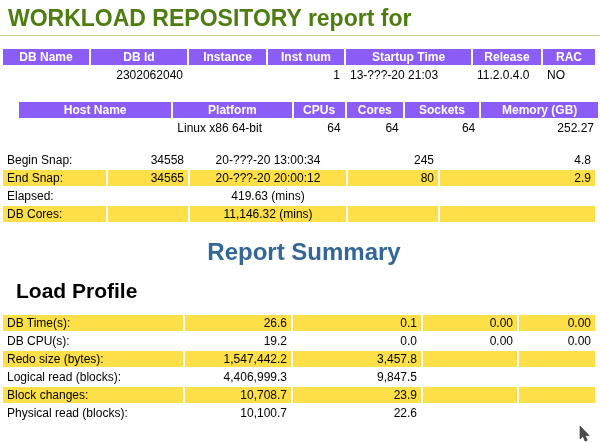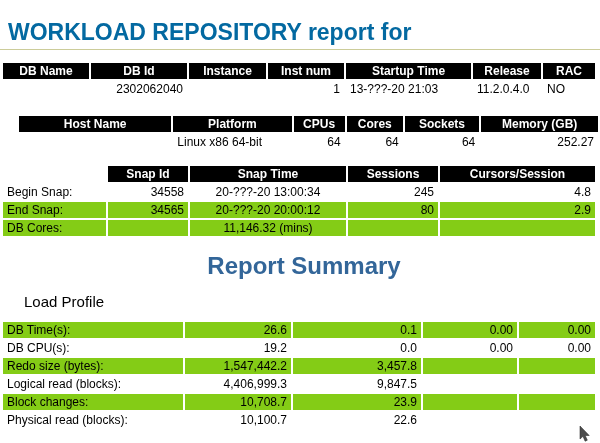--- a/index.html
+++ b/index.html
@@ -2,49 +2,49 @@
 <html><head>
 <meta charset="utf-8">
 <style>
   * { margin:0; padding:0; box-sizing:border-box; }
   html, body {
     width:600px; height:443px; overflow:hidden; background:#ffffff;
     font-family:"Liberation Sans", sans-serif; color:#000;
     position:relative;
   }
   h1.awr-title {
-    font-size:23px; font-weight:bold; color:#0369a1;
-    margin-top:19px; padding-left:8px; padding-bottom:3px;
+    font-size:23px; font-weight:bold; color:#4d7c0f;
+    margin-top:5px; padding-left:8px; padding-bottom:3px;
     border-bottom:1px solid #cccc99; line-height:1.18;
   }
   table.awr {
     border-collapse:separate; border-spacing:2px; table-layout:fixed;
     margin-left:1px; font-size:12px;
   }
   table.awr th {
-    background:#000000; color:#ffffff; font-weight:bold; text-align:center;
+    background:#8b5cf6; color:#ffffff; font-weight:bold; text-align:center;
     font-size:12px; height:16px; line-height:14px; padding:1px 4px;
     white-space:nowrap; overflow:hidden;
   }
   table.awr th.blank { background:transparent; }
   table.awr td {
     height:16px; line-height:14px; padding:1px 4px;
     white-space:nowrap; overflow:hidden;
   }
-  tr.c td { background:#84cc16; }
+  tr.c td { background:#fde047; }
   .r   { text-align:right; }
   .ctr { text-align:center; }
   .l   { text-align:left; }
   h2.section {
     font-size:24px; font-weight:bold; color:#336699;
     margin:14px 0 0 8px; line-height:1.15;text-align:center;
   }
   h3.subsection {
-    font-size:15px; font-weight:normal; color:#000;
-    margin:13px 0 0 24px; line-height:1.15;
+    font-size:21px; font-weight:bold; color:#000;
+    margin:13px 0 0 16px; line-height:1.15;
   }
   .t1 { margin-top:11px; }
   .t2 { margin-top:15px;padding-left:16px; }
   .t3 { margin-top:12px; }
   .t4 { margin-top:10px; }
   .mouse-cursor { position:absolute; left:579px; top:426px; width:12px; height:16px; }
 </style>
 </head>
 <body>
 
@@ -113,41 +113,41 @@
 
 <table class="awr t3">
   <colgroup>
     <col style="width:103px">
       <col style="width:80px">
       <col style="width:156px">
     <col style="width:90px">
       <col style="width:155px">
   </colgroup>
   <tbody>
-      <tr>
-    <th class="blank"></th>
-    <th>Snap Id</th>
-    <th>Snap Time</th>
-    <th>Sessions</th>
-    <th>Cursors/Session</th>
-  </tr>
   <tr>
     <td class="l">Begin Snap:</td>
     <td class="r">34558</td>
     <td class="ctr">20-???-20 13:00:34</td>
     <td class="r">245</td>
     <td class="r">4.8</td>
   </tr>
   <tr class="c">
     <td class="l">End Snap:</td>
     <td class="r">34565</td>
     <td class="ctr">20-???-20 20:00:12</td>
     <td class="r">80</td>
     <td class="r">2.9</td>
   </tr>
+  <tr>
+    <td class="l">Elapsed:</td>
+    <td class="r"></td>
+    <td class="ctr">419.63 (mins)</td>
+    <td class="r"></td>
+    <td class="r"></td>
+  </tr>
   <tr class="c">
     <td class="l">DB Cores:</td>
     <td class="r"></td>
     <td class="ctr">11,146.32 (mins)</td>
     <td class="r"></td>
     <td class="r"></td>
   </tr>
 </tbody>
   </table>
 

